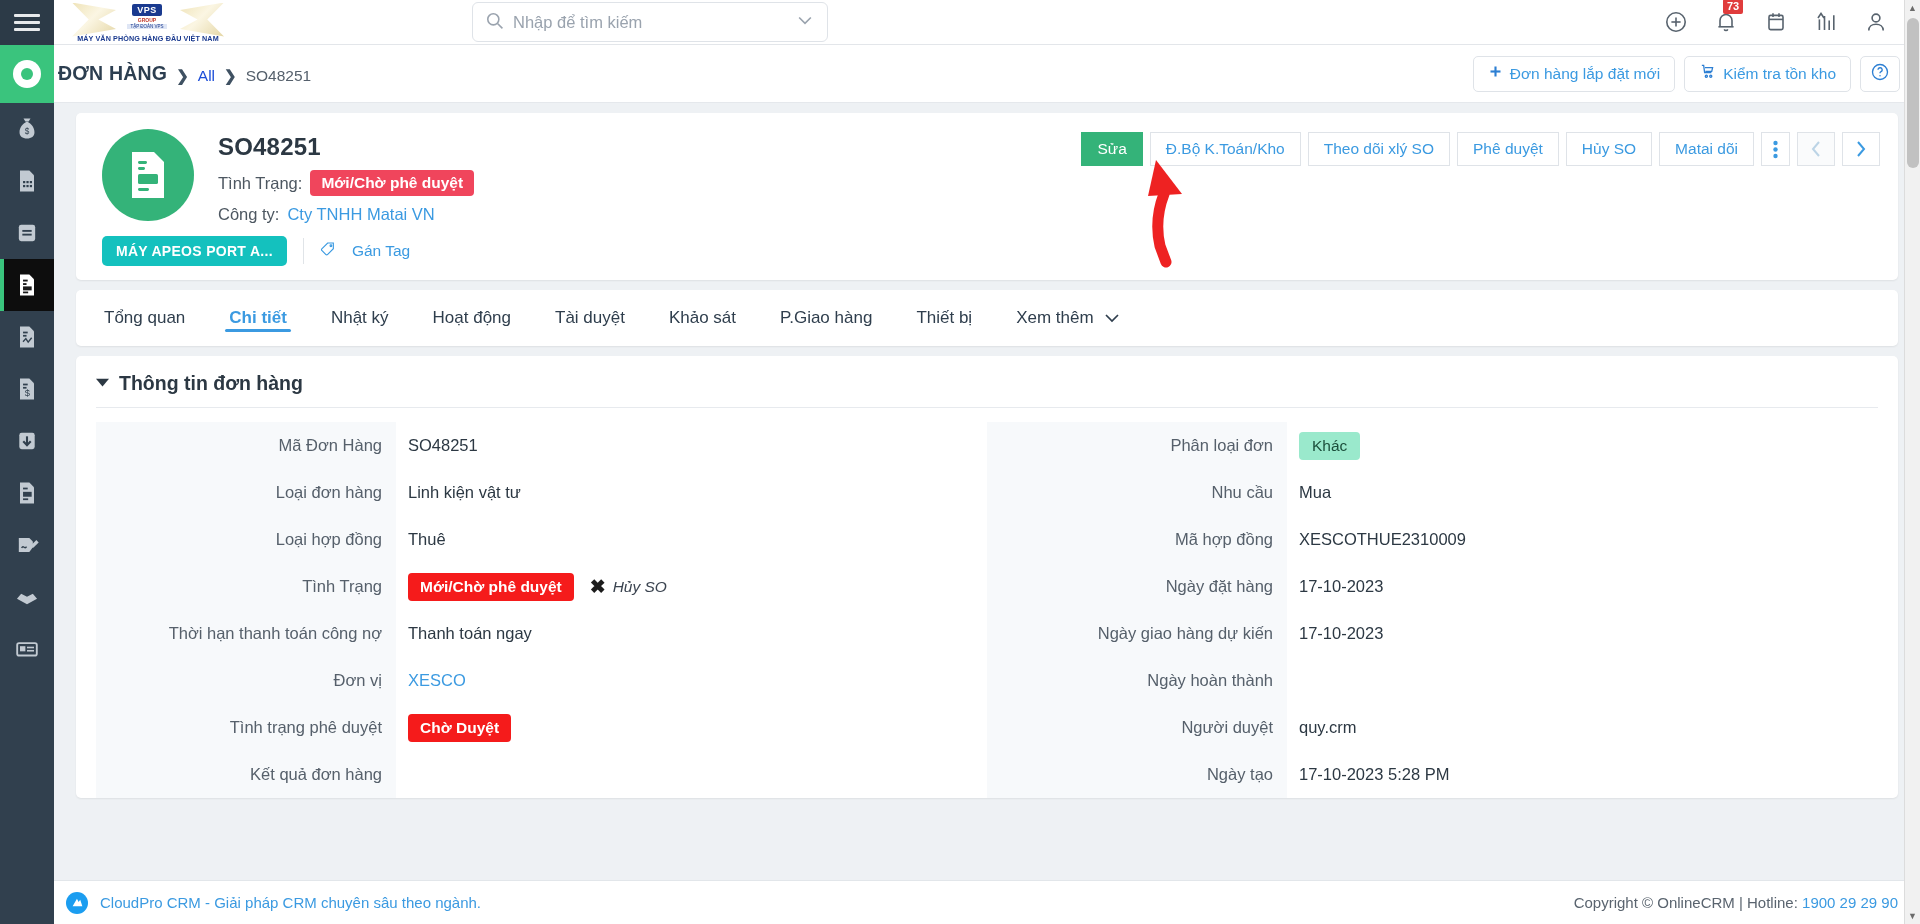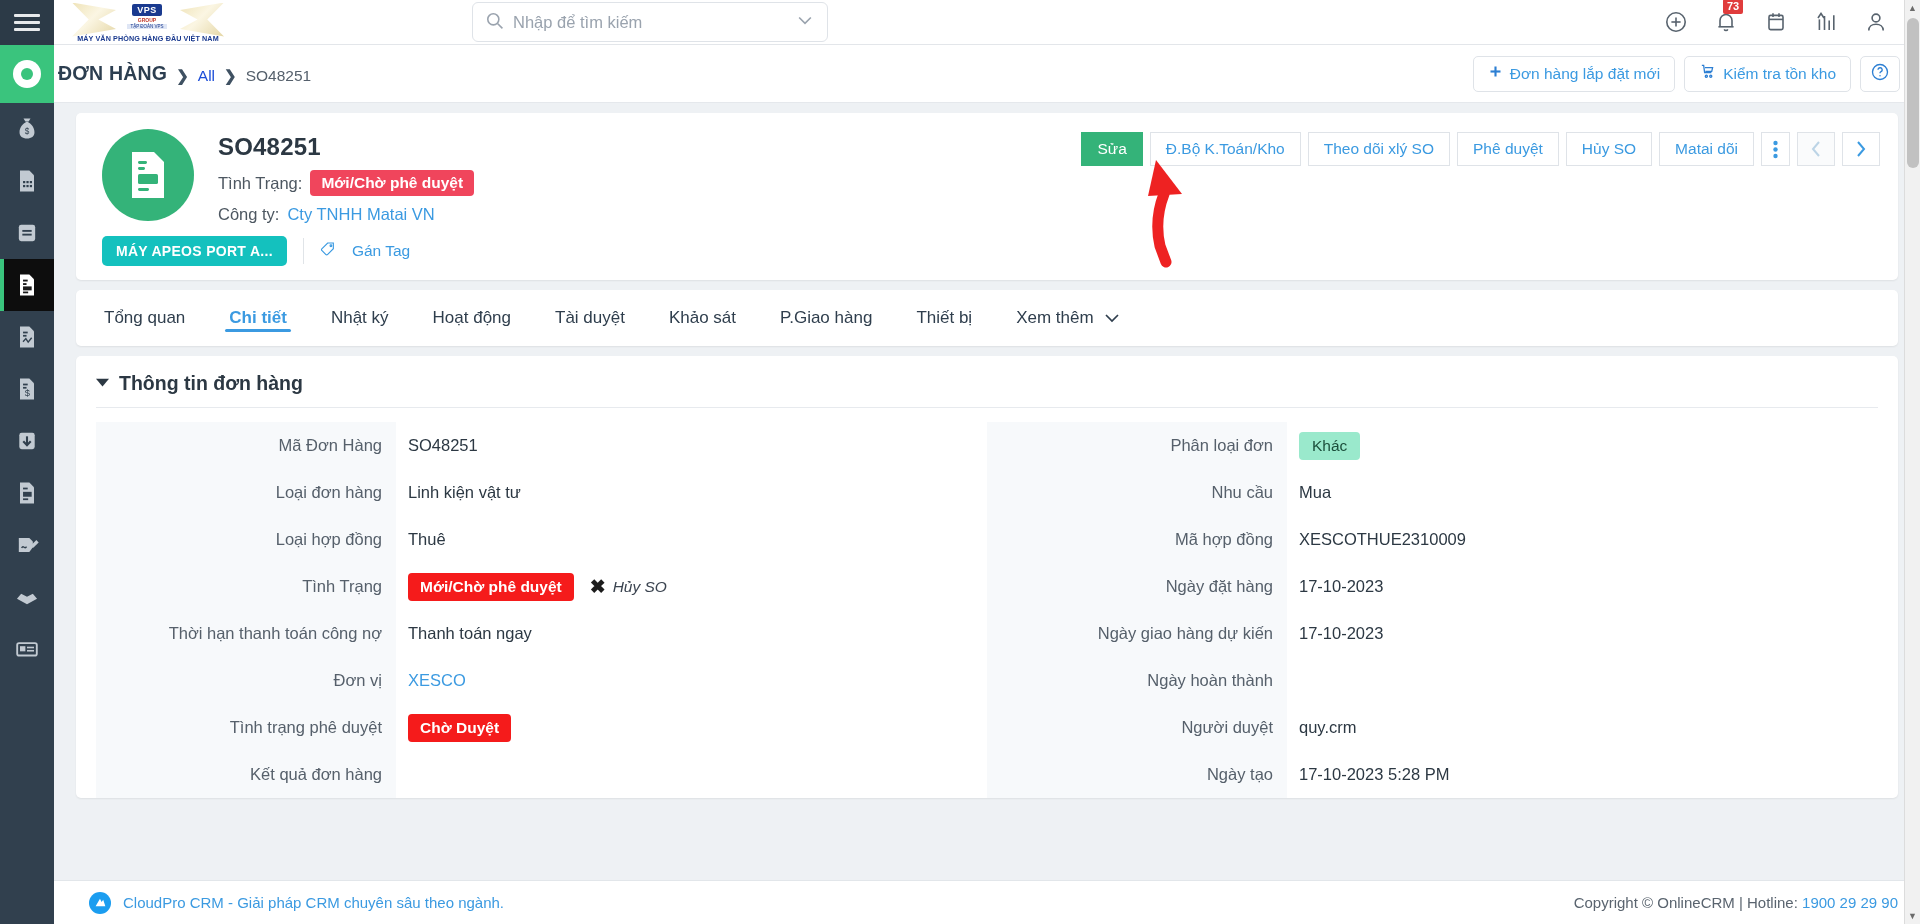--- a/index.html
+++ b/index.html
@@ -246,21 +246,21 @@
   }
   .cancel-so { display: flex; align-items: center; gap: 7px; margin-left: 16px; }
   .cancel-so .xm { font-size: 19px; color: #1c1c1c; font-weight: bold; line-height: 1; }
   .cancel-so .tx { font-style: italic; font-size: 15.5px; color: #3b4450; }
 
   
   #footer {
     position: absolute; left: 54px; bottom: 0;
     width: 1866px; height: 44px;
     background: #fff; border-top: 1px solid #e2e6ea;
-    display: flex; align-items: center; z-index: 30; padding-left: 23px;
+    display: flex; align-items: center; z-index: 30;
   }
   #footer-logo {
     width: 22px; height: 22px; border-radius: 50%;
     background: #1b9df0; margin-left: 12px; flex: none;
     display: flex; align-items: center; justify-content: center;
   }
   #footer-left { margin-left: 12px; font-size: 15px; color: #3b9ae1; }
   #footer-right { margin-left: auto; padding-right: 22px; font-size: 15px; color: #5a646f; }
   #footer-right .hl { color: #3b9ae1; }
 

